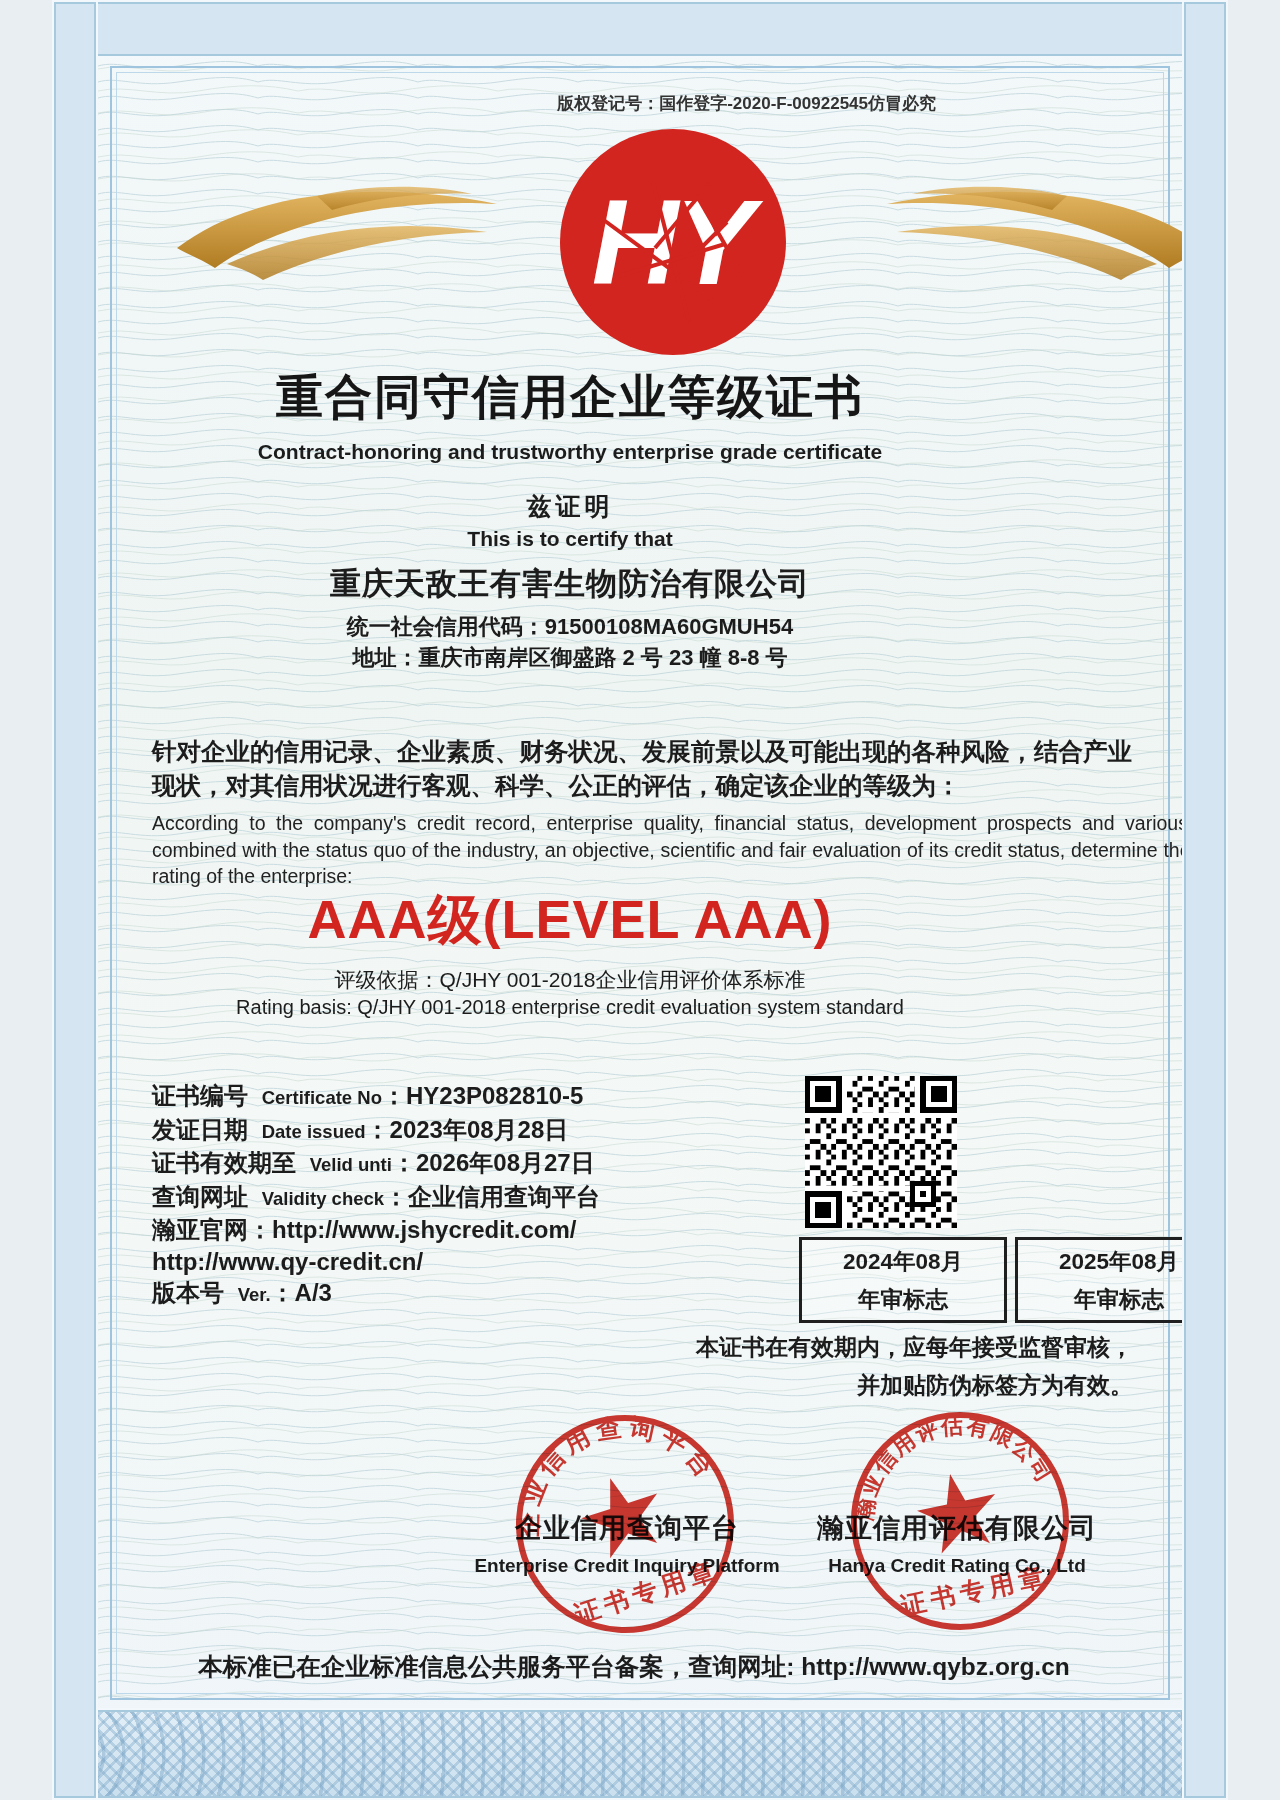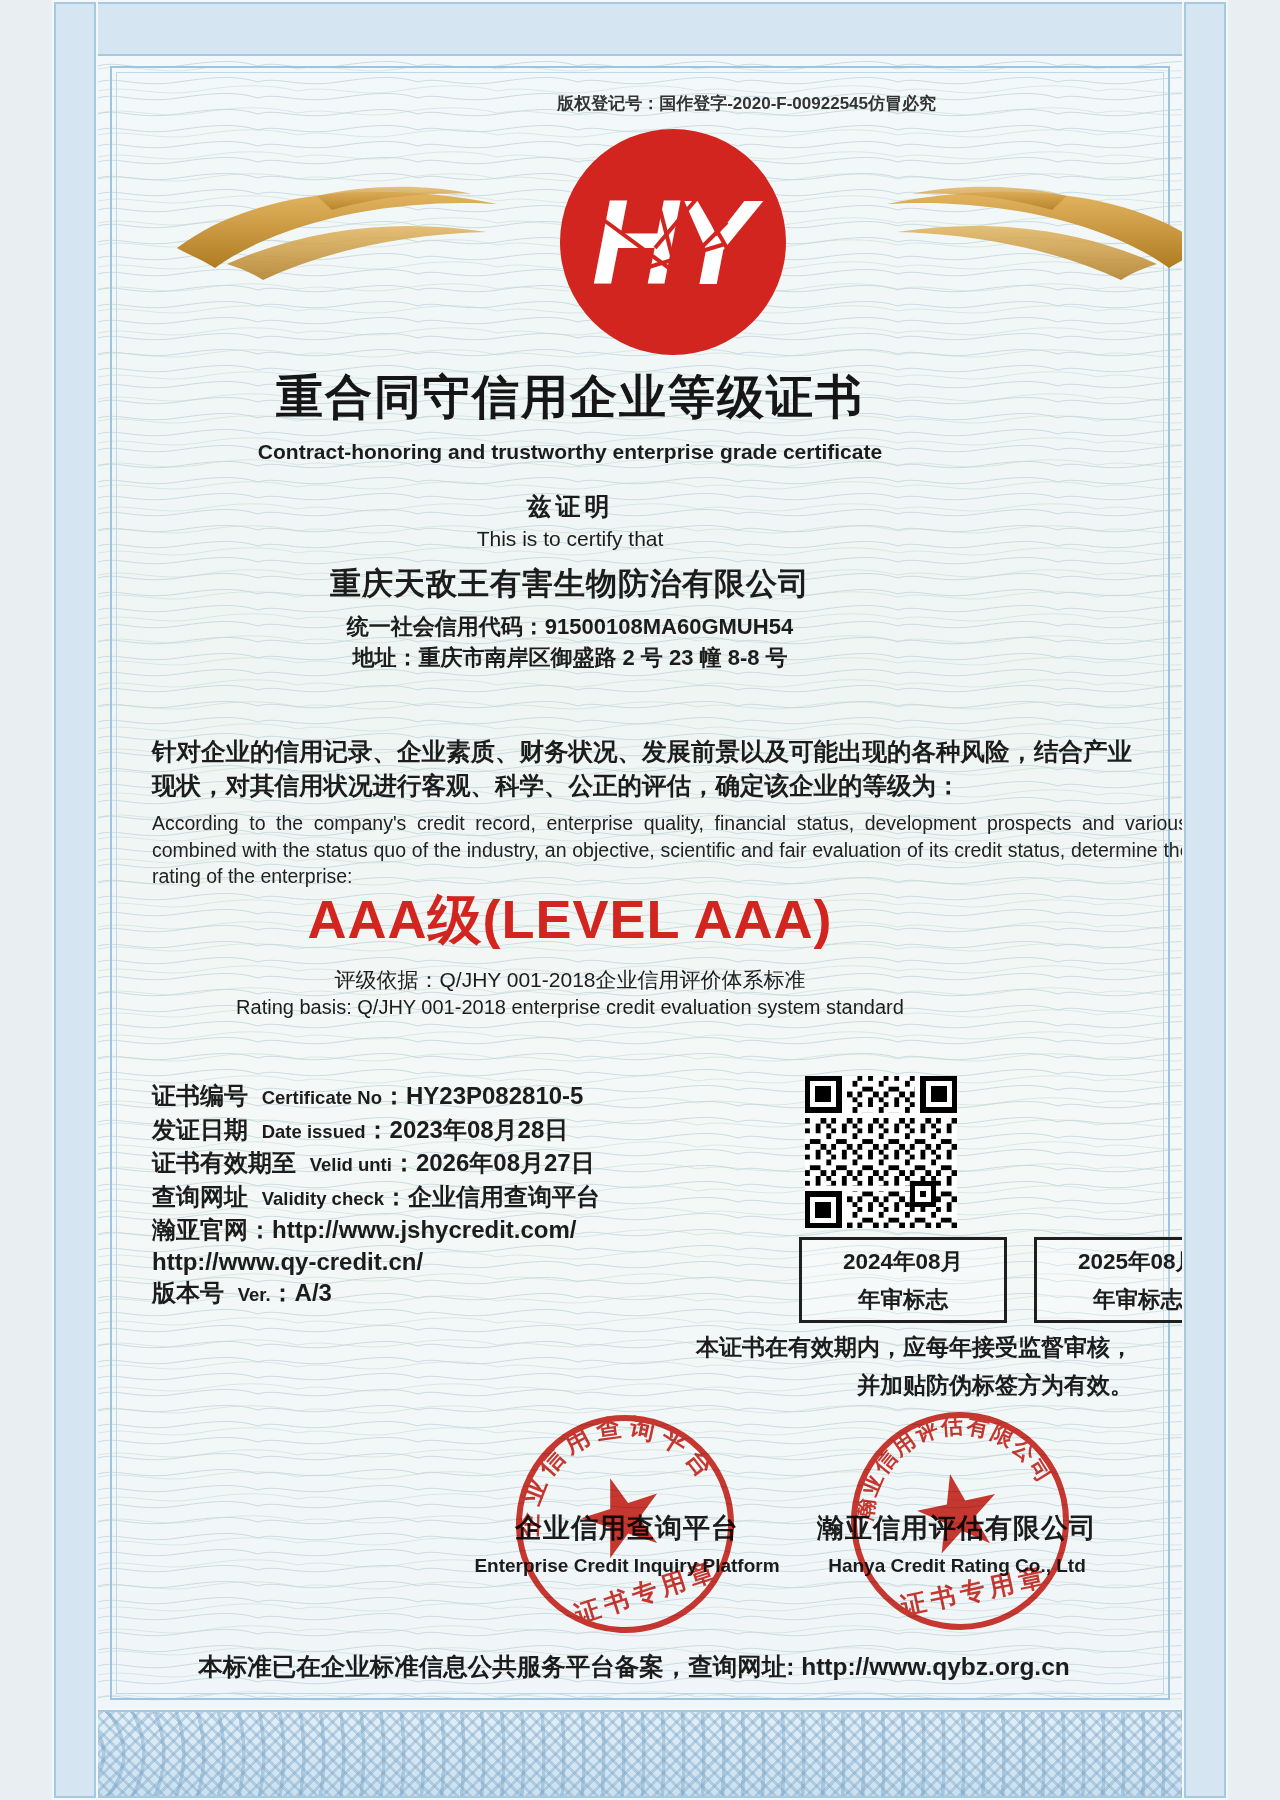--- a/index.html
+++ b/index.html
@@ -30,38 +30,38 @@
   .waves{position:absolute;left:46px;top:58px;z-index:0;}
   
   .abs{position:absolute;z-index:2;}
   .cx{left:0;right:140px;text-align:center;}
   .copyright{top:92px;left:300px;right:292px;text-align:right;font-size:17px;font-weight:600;color:#333;}
   .logo-wrap{left:505px;top:126px;width:232px;height:232px;}
   .flourish-wrap{left:95px;top:172px;width:1090px;height:124px;}
   .title{top:366px;font-size:47px;font-weight:700;letter-spacing:2px;color:#161616;}
   .subtitle{top:440px;font-size:21px;font-weight:600;}
   .certify-cn{top:490px;font-size:25px;font-weight:600;letter-spacing:4px;}
-  .certify-en{top:527px;font-size:21px;font-weight:400;}
+  .certify-en{top:527px;font-size:21px;font-weight:700;}
   .company{top:563px;font-size:31px;font-weight:800;letter-spacing:1px;}
   .credit-code{top:612px;font-size:22px;font-weight:600;}
   .address{top:643px;font-size:22px;font-weight:600;}
   .para{left:100px;top:735px;width:1092px;}
   .para-cn{font-size:24.5px;font-weight:600;line-height:34px;}
   .para-en{font-size:19.5px;font-weight:500;line-height:26.5px;margin-top:7px;text-align:justify;color:#222;}
   .rating{top:884px;font-size:54px;font-weight:800;color:#d2251f;letter-spacing:1px;}
   .basis-cn{top:966px;font-size:21px;font-weight:400;}
   .basis-en{top:996px;font-size:20px;font-weight:500;}
   .details{left:100px;top:1080px;font-size:24px;}
   .drow{line-height:31.5px;white-space:nowrap;}
   .lcn{font-weight:700;}
   .len{font-size:18.5px;font-weight:600;margin-left:7px;}
   .dval,.dcolon{font-weight:600;}
   .qr-box{left:753px;top:1076px;width:152px;height:152px;background:#fff;}
   .qr-note{left:920px;top:1078px;width:272px;font-size:21px;font-weight:600;line-height:36px;text-align:justify;}
-  .badges{left:747px;top:1237px;display:flex;gap:27px;}
+  .badges{left:747px;top:1237px;display:flex;gap:8px;}
   .badge{width:202px;height:80px;border:3px solid #1f1f1f;display:flex;flex-direction:column;align-items:center;justify-content:center;gap:7px;font-size:22.5px;font-weight:600;background:rgba(255,255,255,.25);}
   .sup{right:95px;top:1328px;text-align:right;font-size:23px;font-weight:700;line-height:38px;}
   .issuer{top:1510px;text-align:center;}
   .issuer.l{left:400px;width:350px;}
   .issuer.r{left:720px;width:370px;}
   .issuer-cn{font-size:27px;font-weight:800;letter-spacing:1px;}
   .issuer-en{font-size:19px;font-weight:600;margin-top:9px;}
   .seal{z-index:4;mix-blend-mode:multiply;opacity:.93;}
   .seal.l{left:455px;top:1406px;transform:rotate(-18deg);}
   .seal.r{left:790px;top:1403px;transform:rotate(-12deg);}

